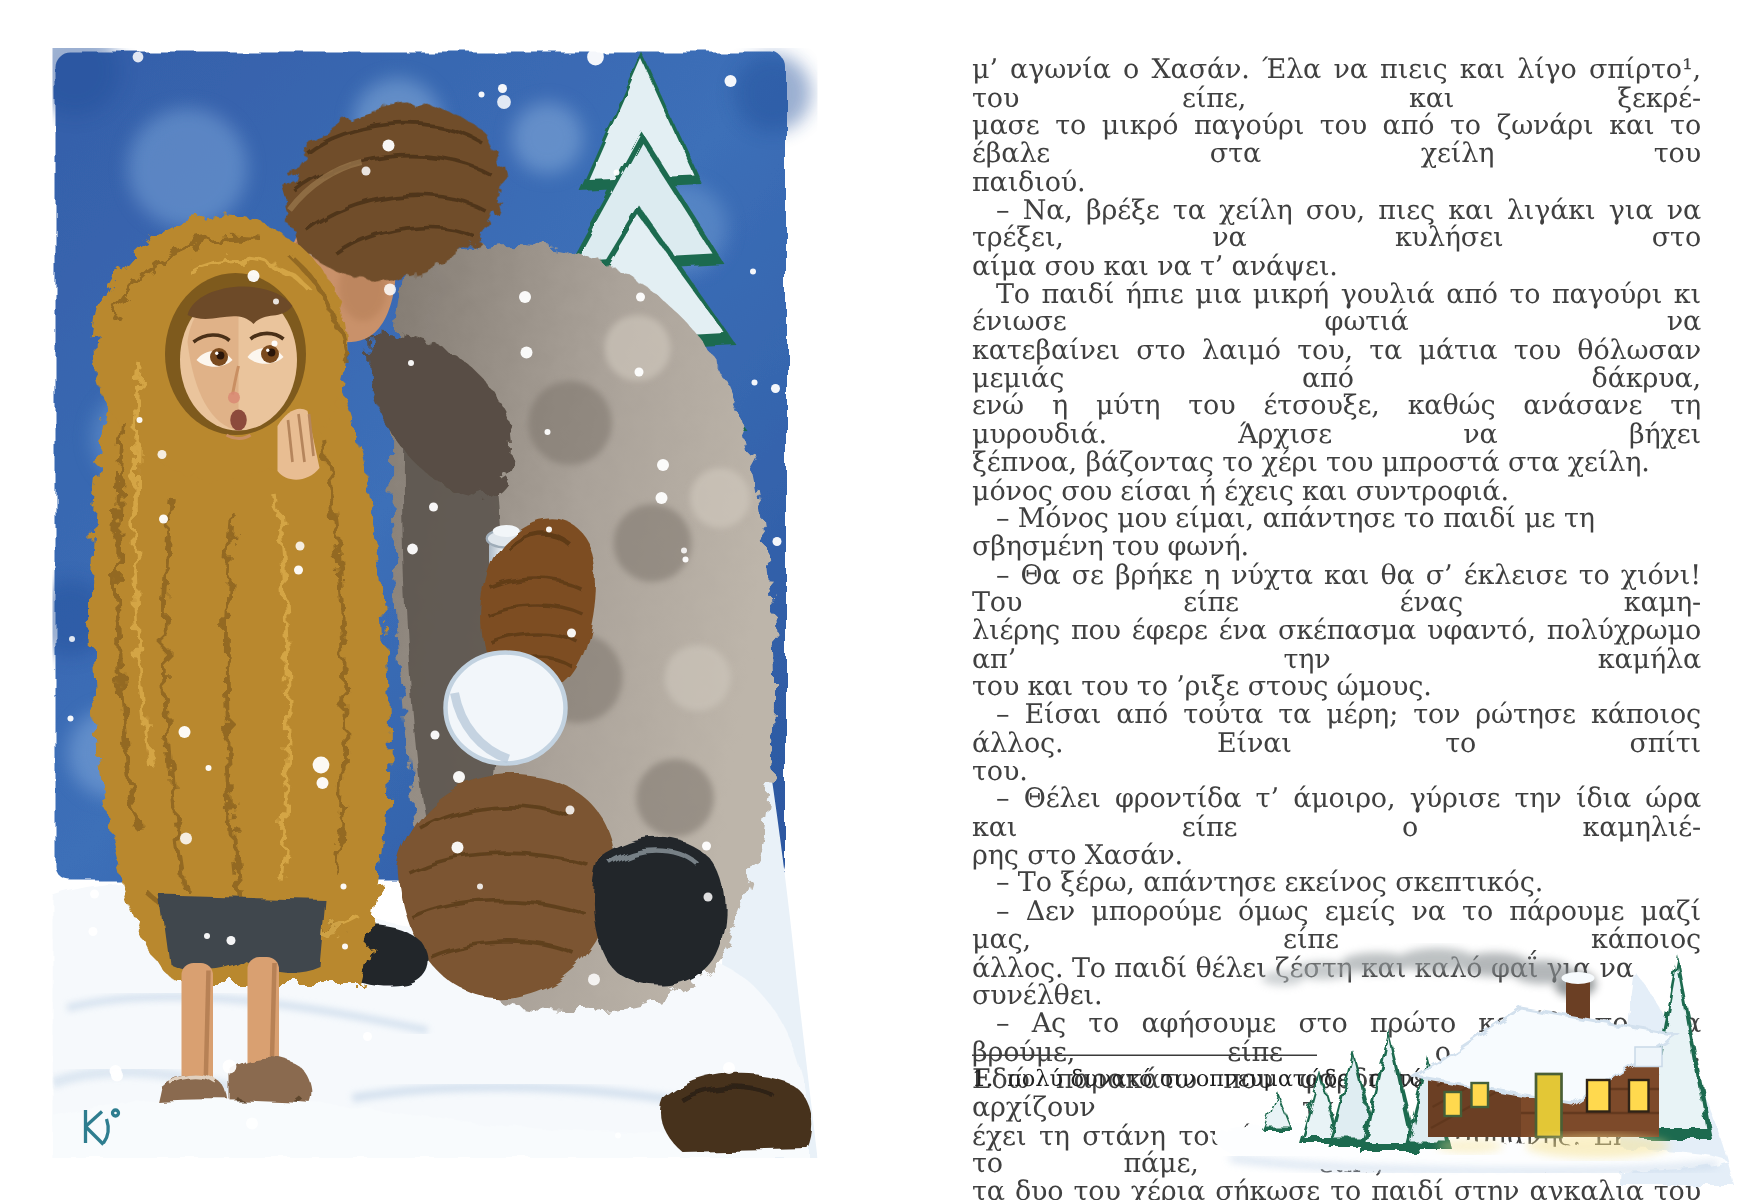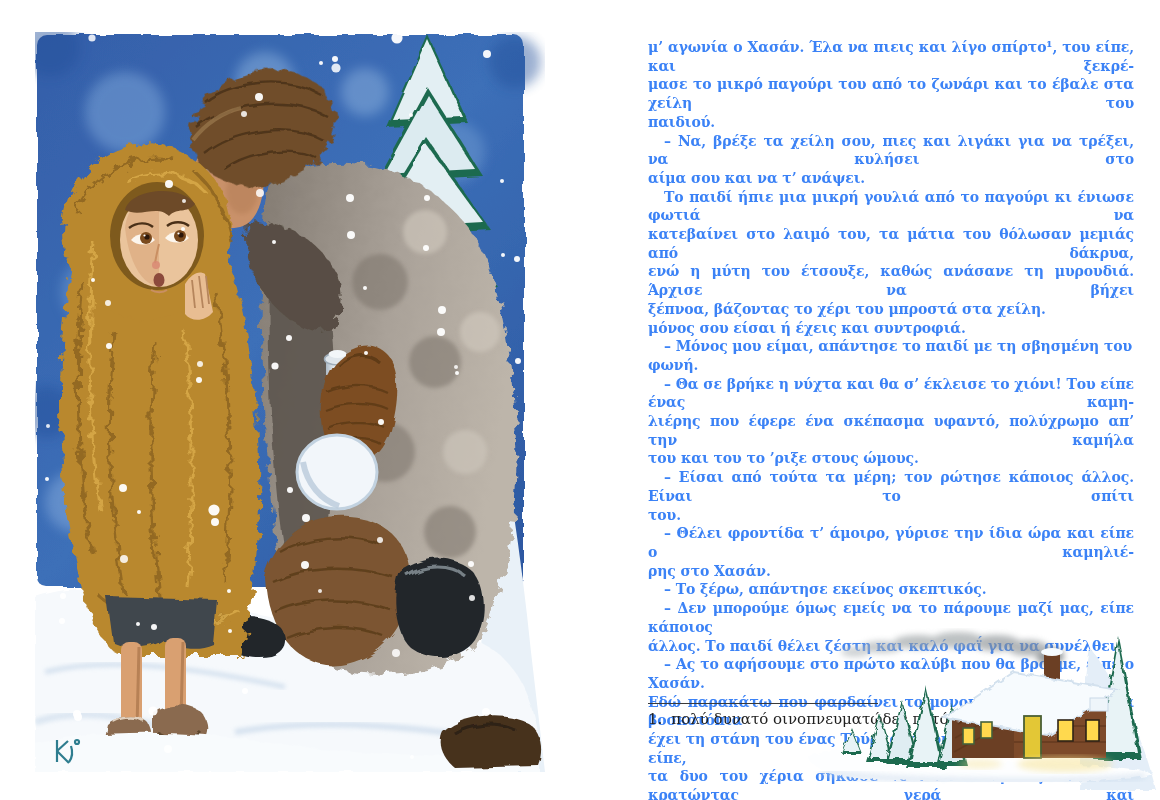--- a/index.html
+++ b/index.html
@@ -2,21 +2,21 @@
 <html><head>
 <meta charset="utf-8">
 <style>
   html,body{margin:0;padding:0;background:#ffffff;}
   .spread{position:relative;width:1160px;height:800px;background:#ffffff;overflow:hidden;
           font-family:"DejaVu Serif","Liberation Serif",serif;}
   
   .illu{position:absolute;left:35px;top:32px;width:510px;height:740px;}
   
   .story{position:absolute;left:648px;top:38px;width:486px;overflow:visible;}
-  .tl{font-size:14px;line-height:18.7px;color:#3b82f6;letter-spacing:-0.1px;white-space:normal;font-weight:bold;}
+  .tl{font-size:18px;line-height:18.7px;color:#404040;letter-spacing:-0.1px;white-space:normal;}
   .tl.j{text-align:justify;text-align-last:justify;}
   .tl.ind{text-indent:16px;}
   .fnrule{position:absolute;left:648px;top:703px;width:230px;border-top:1.2px solid #3a3a3a;}
   .footnote{position:absolute;left:648px;top:710px;width:420px;font-size:15px;color:#212121;}
   .footnote .fnm{margin-right:9px;}
   .house{position:absolute;left:800px;top:622px;width:360px;height:175px;}
 </style>
 </head>
 <body>
 

